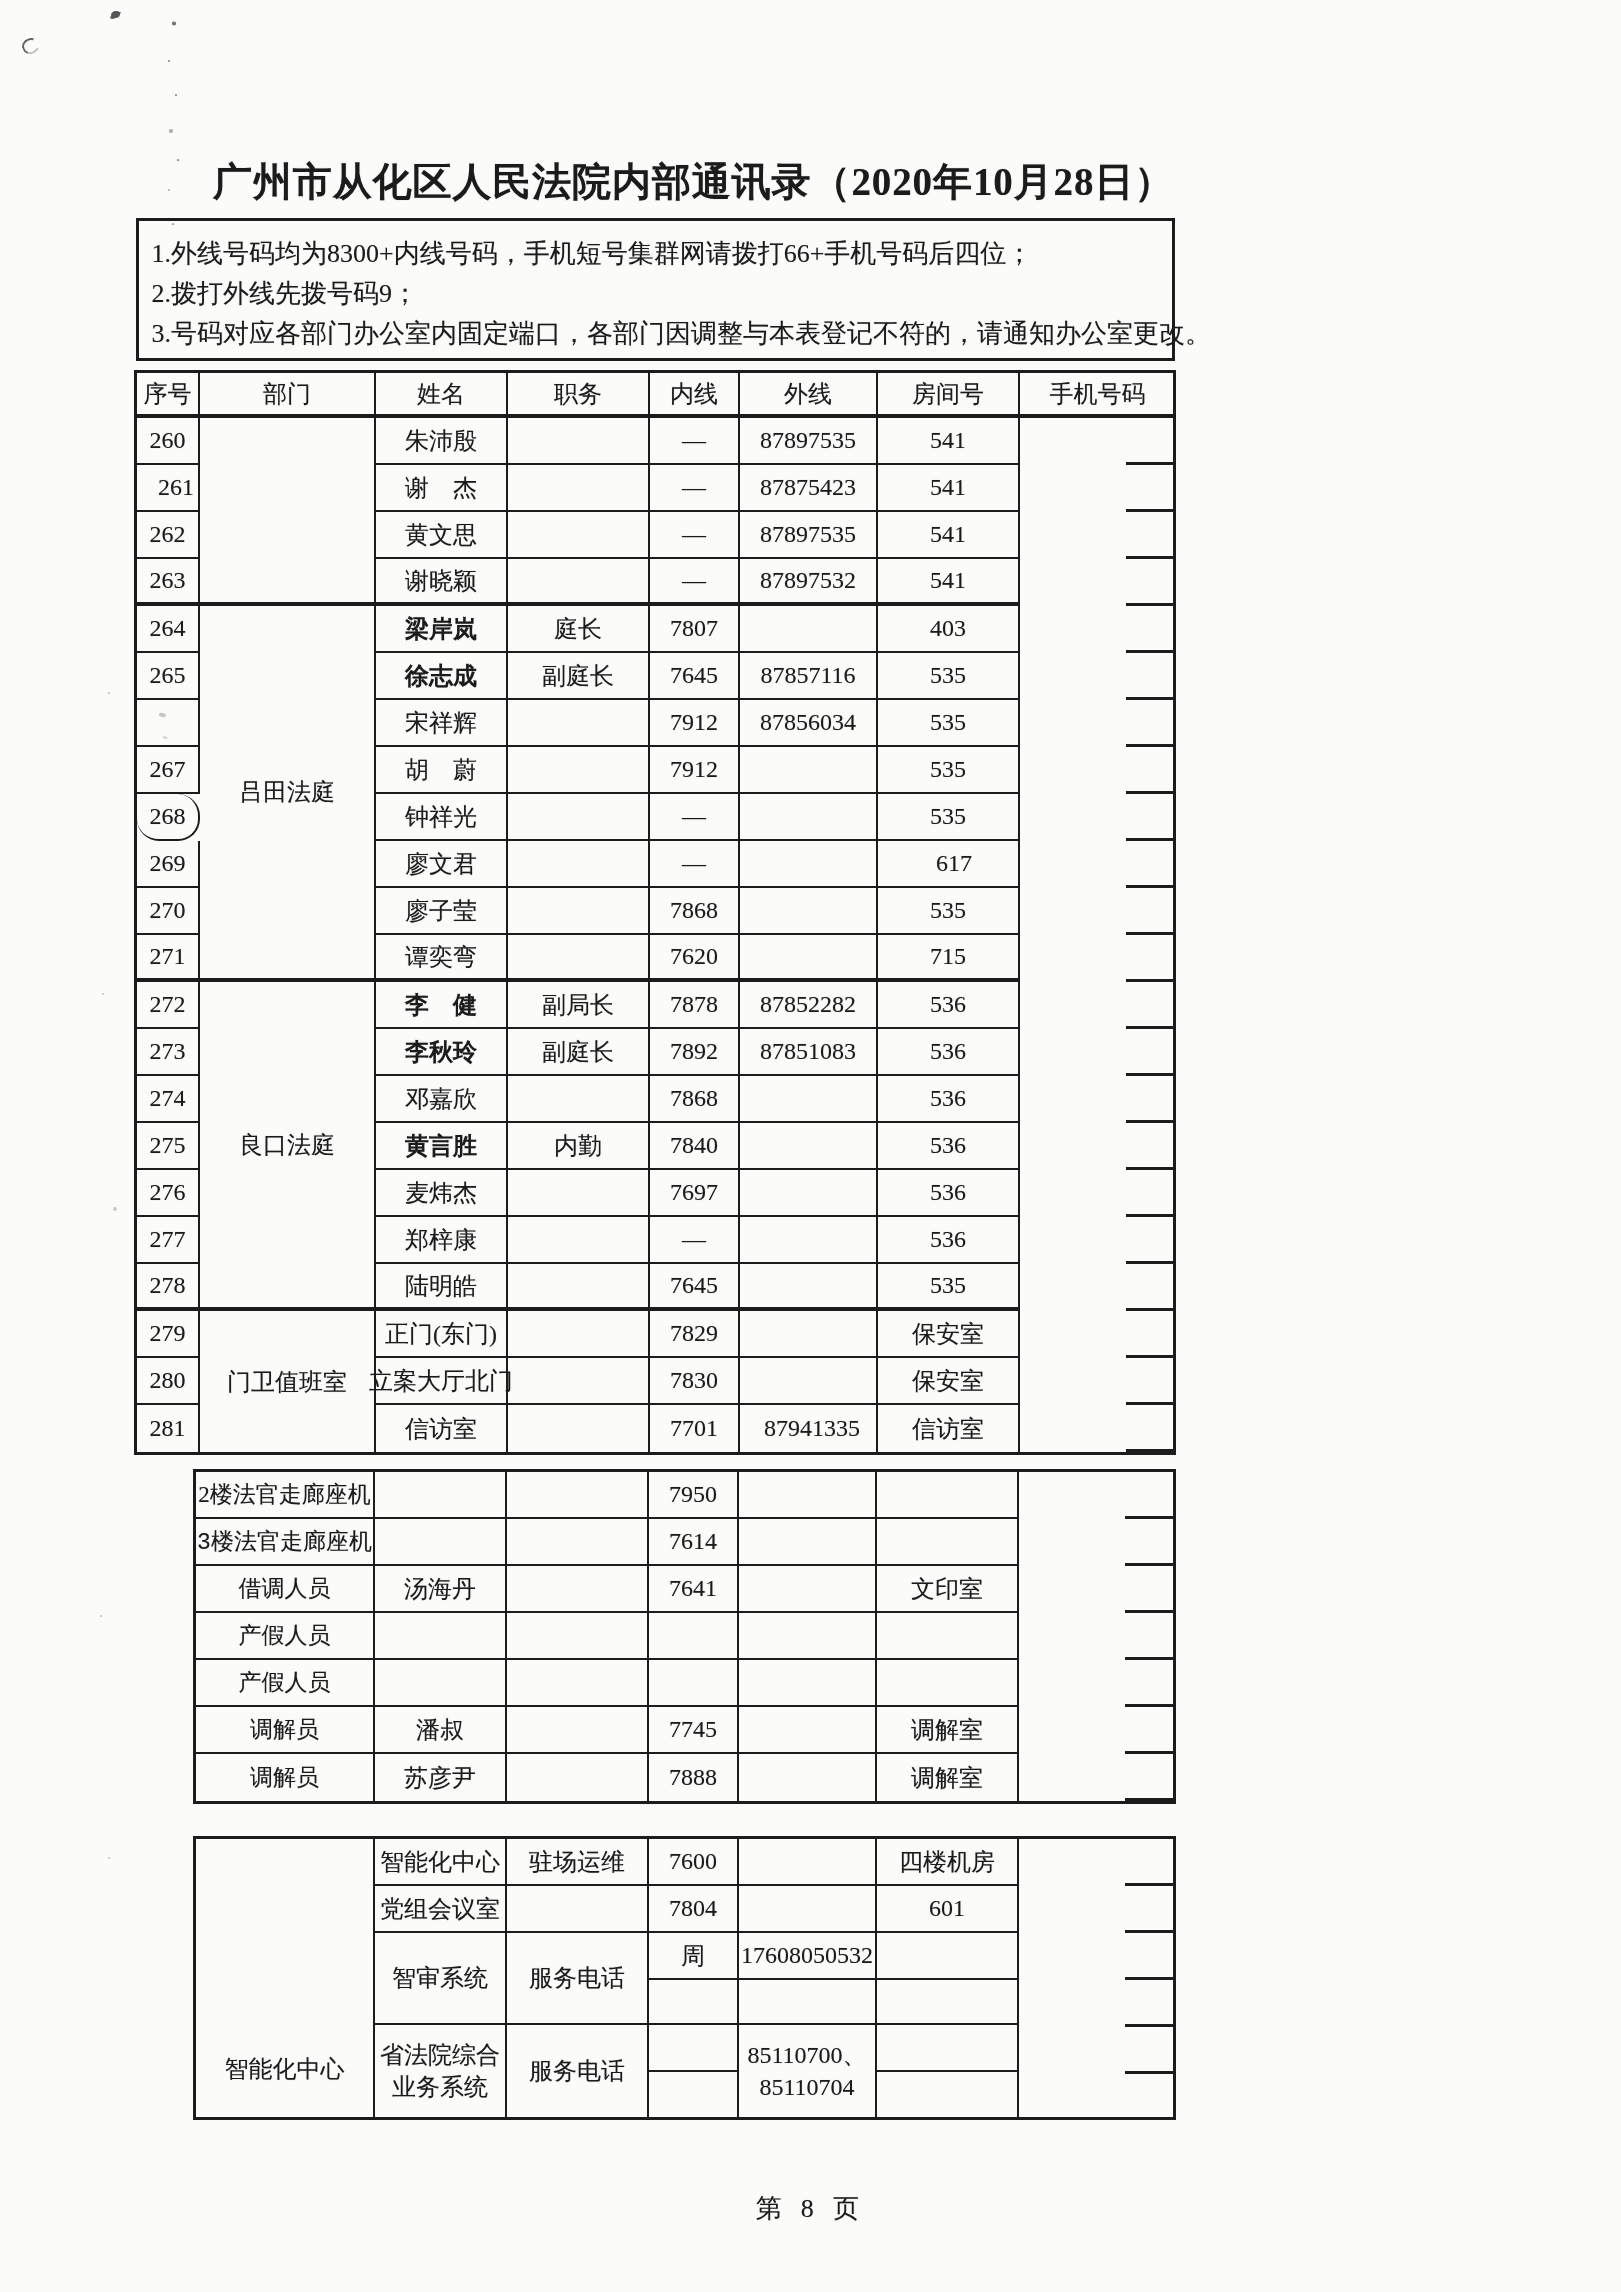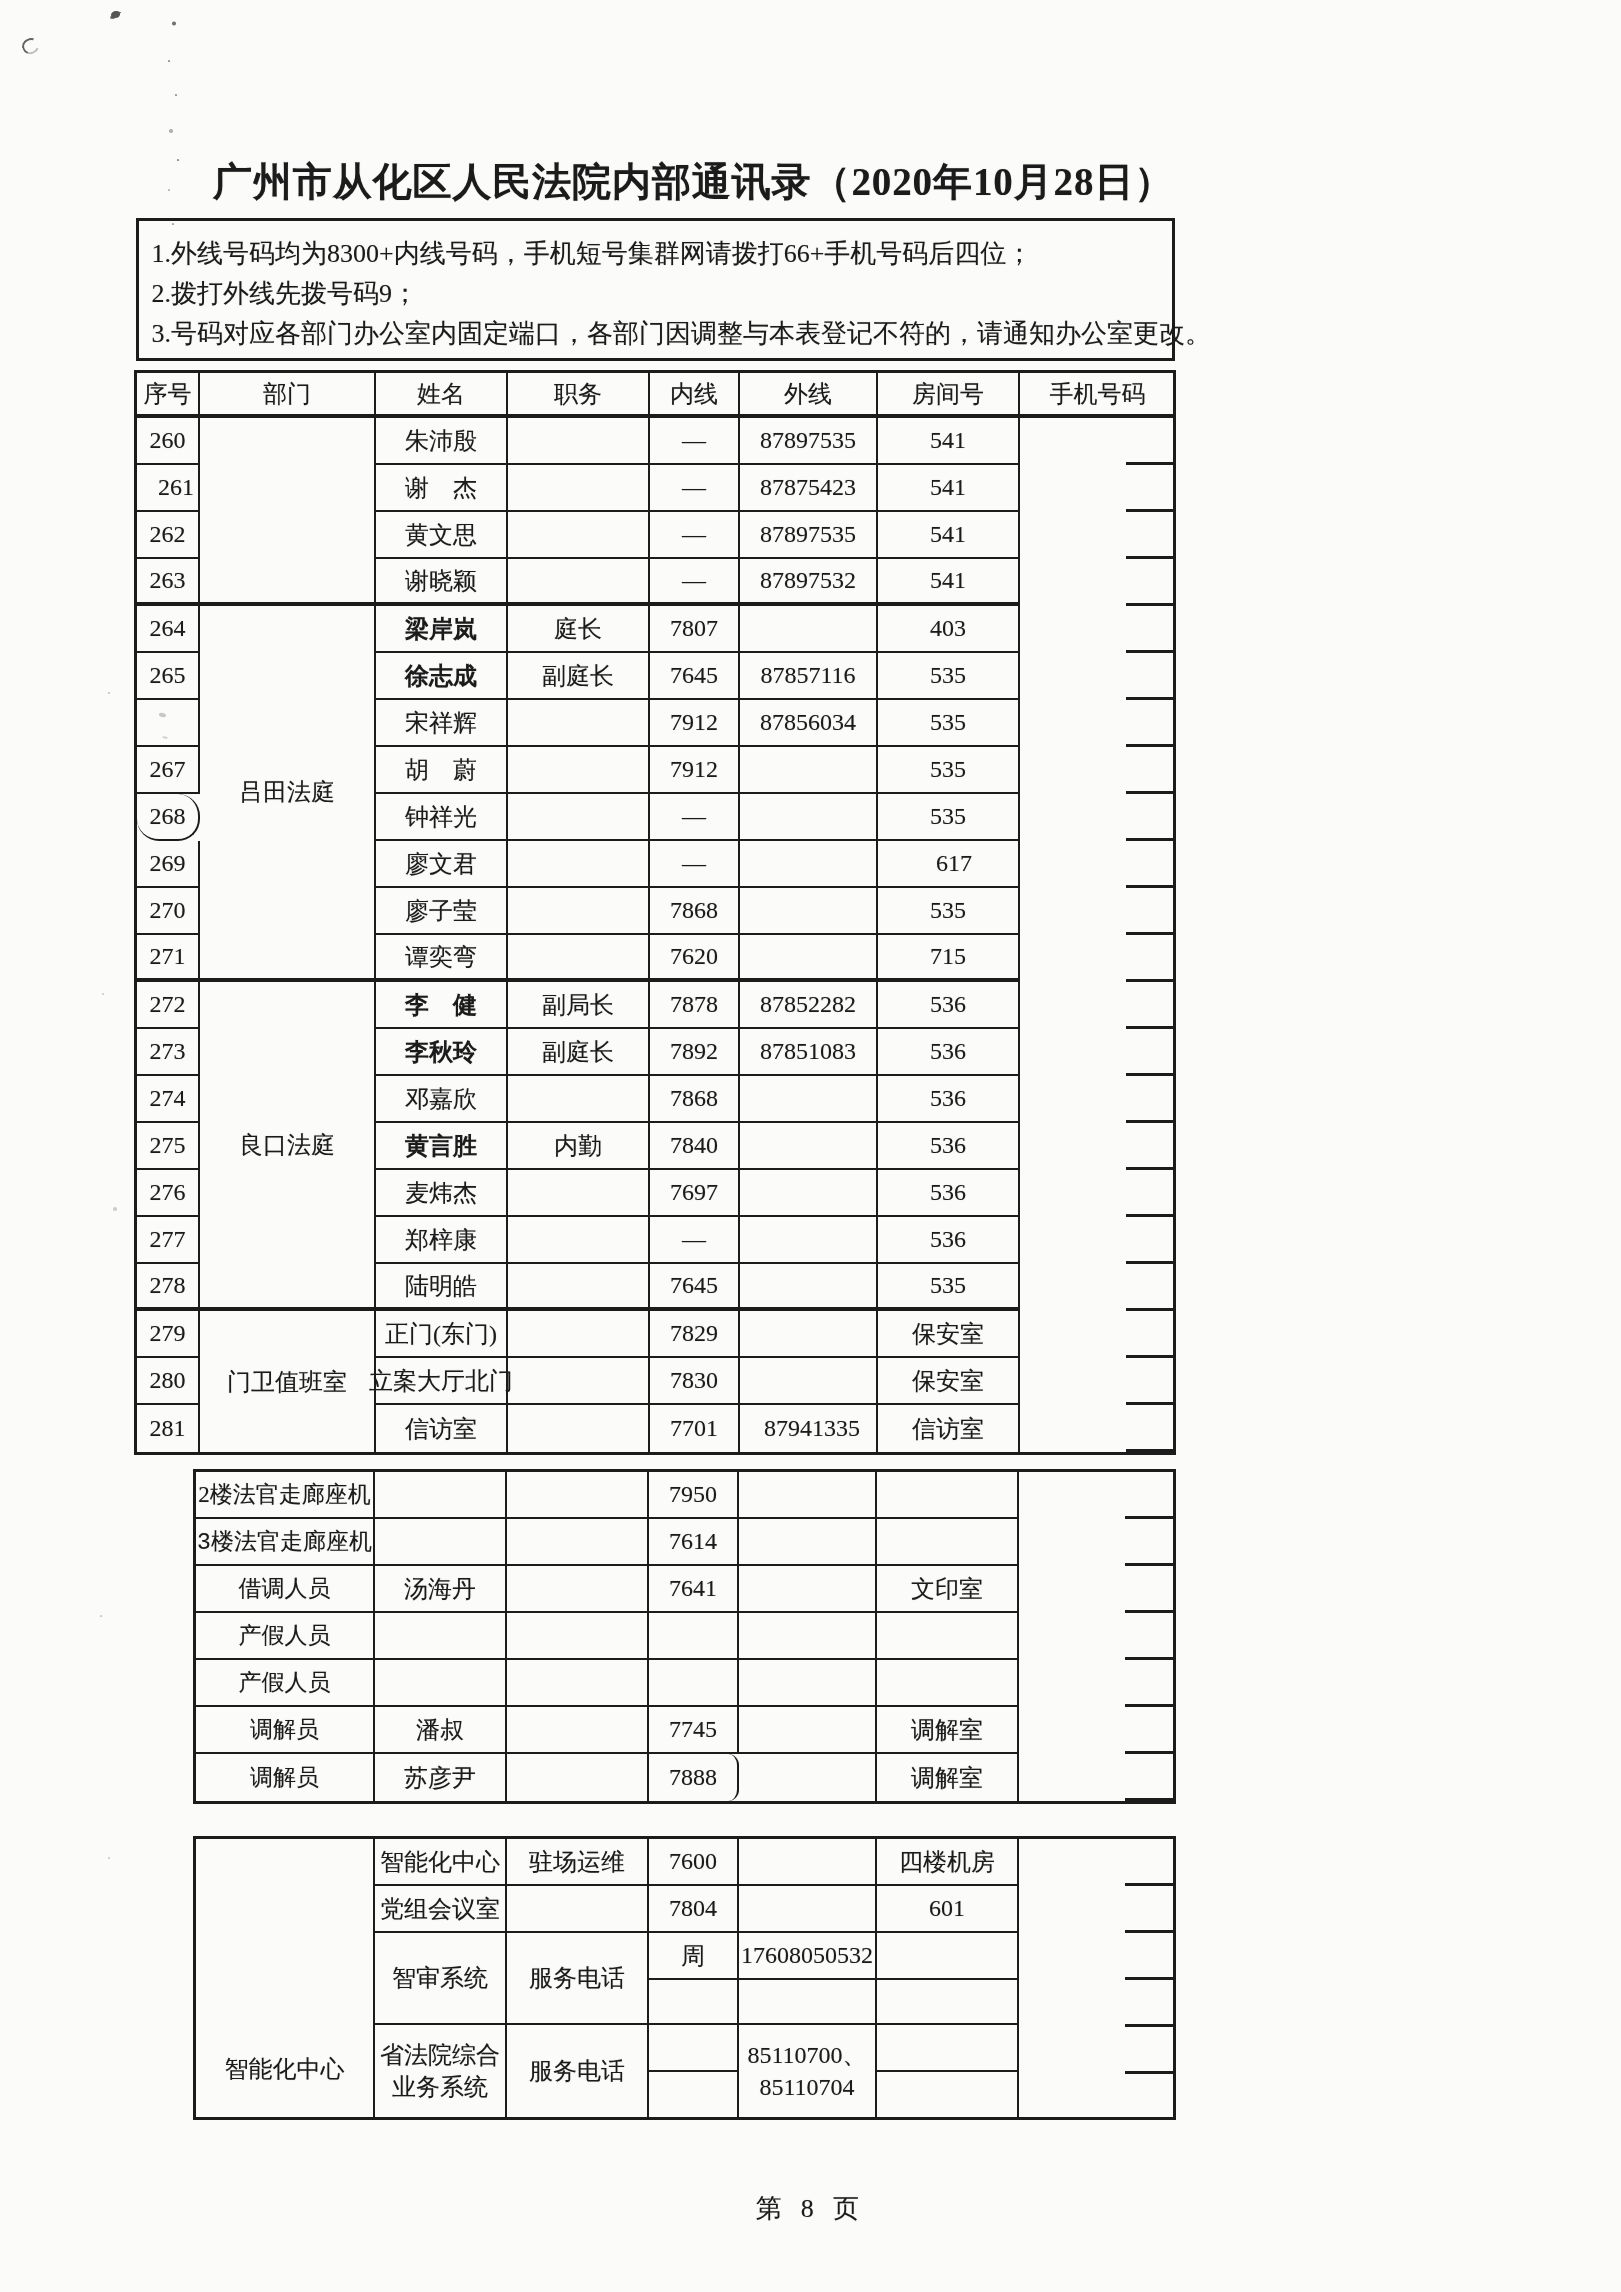--- a/index.html
+++ b/index.html
@@ -251,21 +251,21 @@
     <div class="c" style="grid-area: 5 / 6;"></div>
     <div class="c  lbl" style="grid-area: 6 / 1;">调解员</div>
     <div class="c" style="grid-area: 6 / 2;">潘叔</div>
     <div class="c" style="grid-area: 6 / 3;"></div>
     <div class="c" style="grid-area: 6 / 4;">7745</div>
     <div class="c" style="grid-area: 6 / 5;"></div>
     <div class="c" style="grid-area: 6 / 6;">调解室</div>
     <div class="c bot lbl" style="grid-area: 7 / 1;">调解员</div>
     <div class="c bot" style="grid-area: 7 / 2;">苏彦尹</div>
     <div class="c bot" style="grid-area: 7 / 3;"></div>
-    <div class="c bot" style="grid-area: 7 / 4; border-radius: 11px;">7888</div>
+    <div class="c bot" style="grid-area: 7 / 4;">7888</div>
     <div class="c bot" style="grid-area: 7 / 5;"></div>
     <div class="c bot" style="grid-area: 7 / 6;">调解室</div>
     <div class="c phone bot last" style="grid-area: 1 / 7 / span 7;"></div>
   </div>
 
 <div class="table" id="systems-table">
   <div class="c dept deptlow bot" style="grid-column:1;grid-row:1 / span 6">智能化中心</div>
 
   <div class="c" style="grid-column:2;grid-row:1">智能化中心</div>
   <div class="c" style="grid-column:3;grid-row:1">驻场运维</div>

